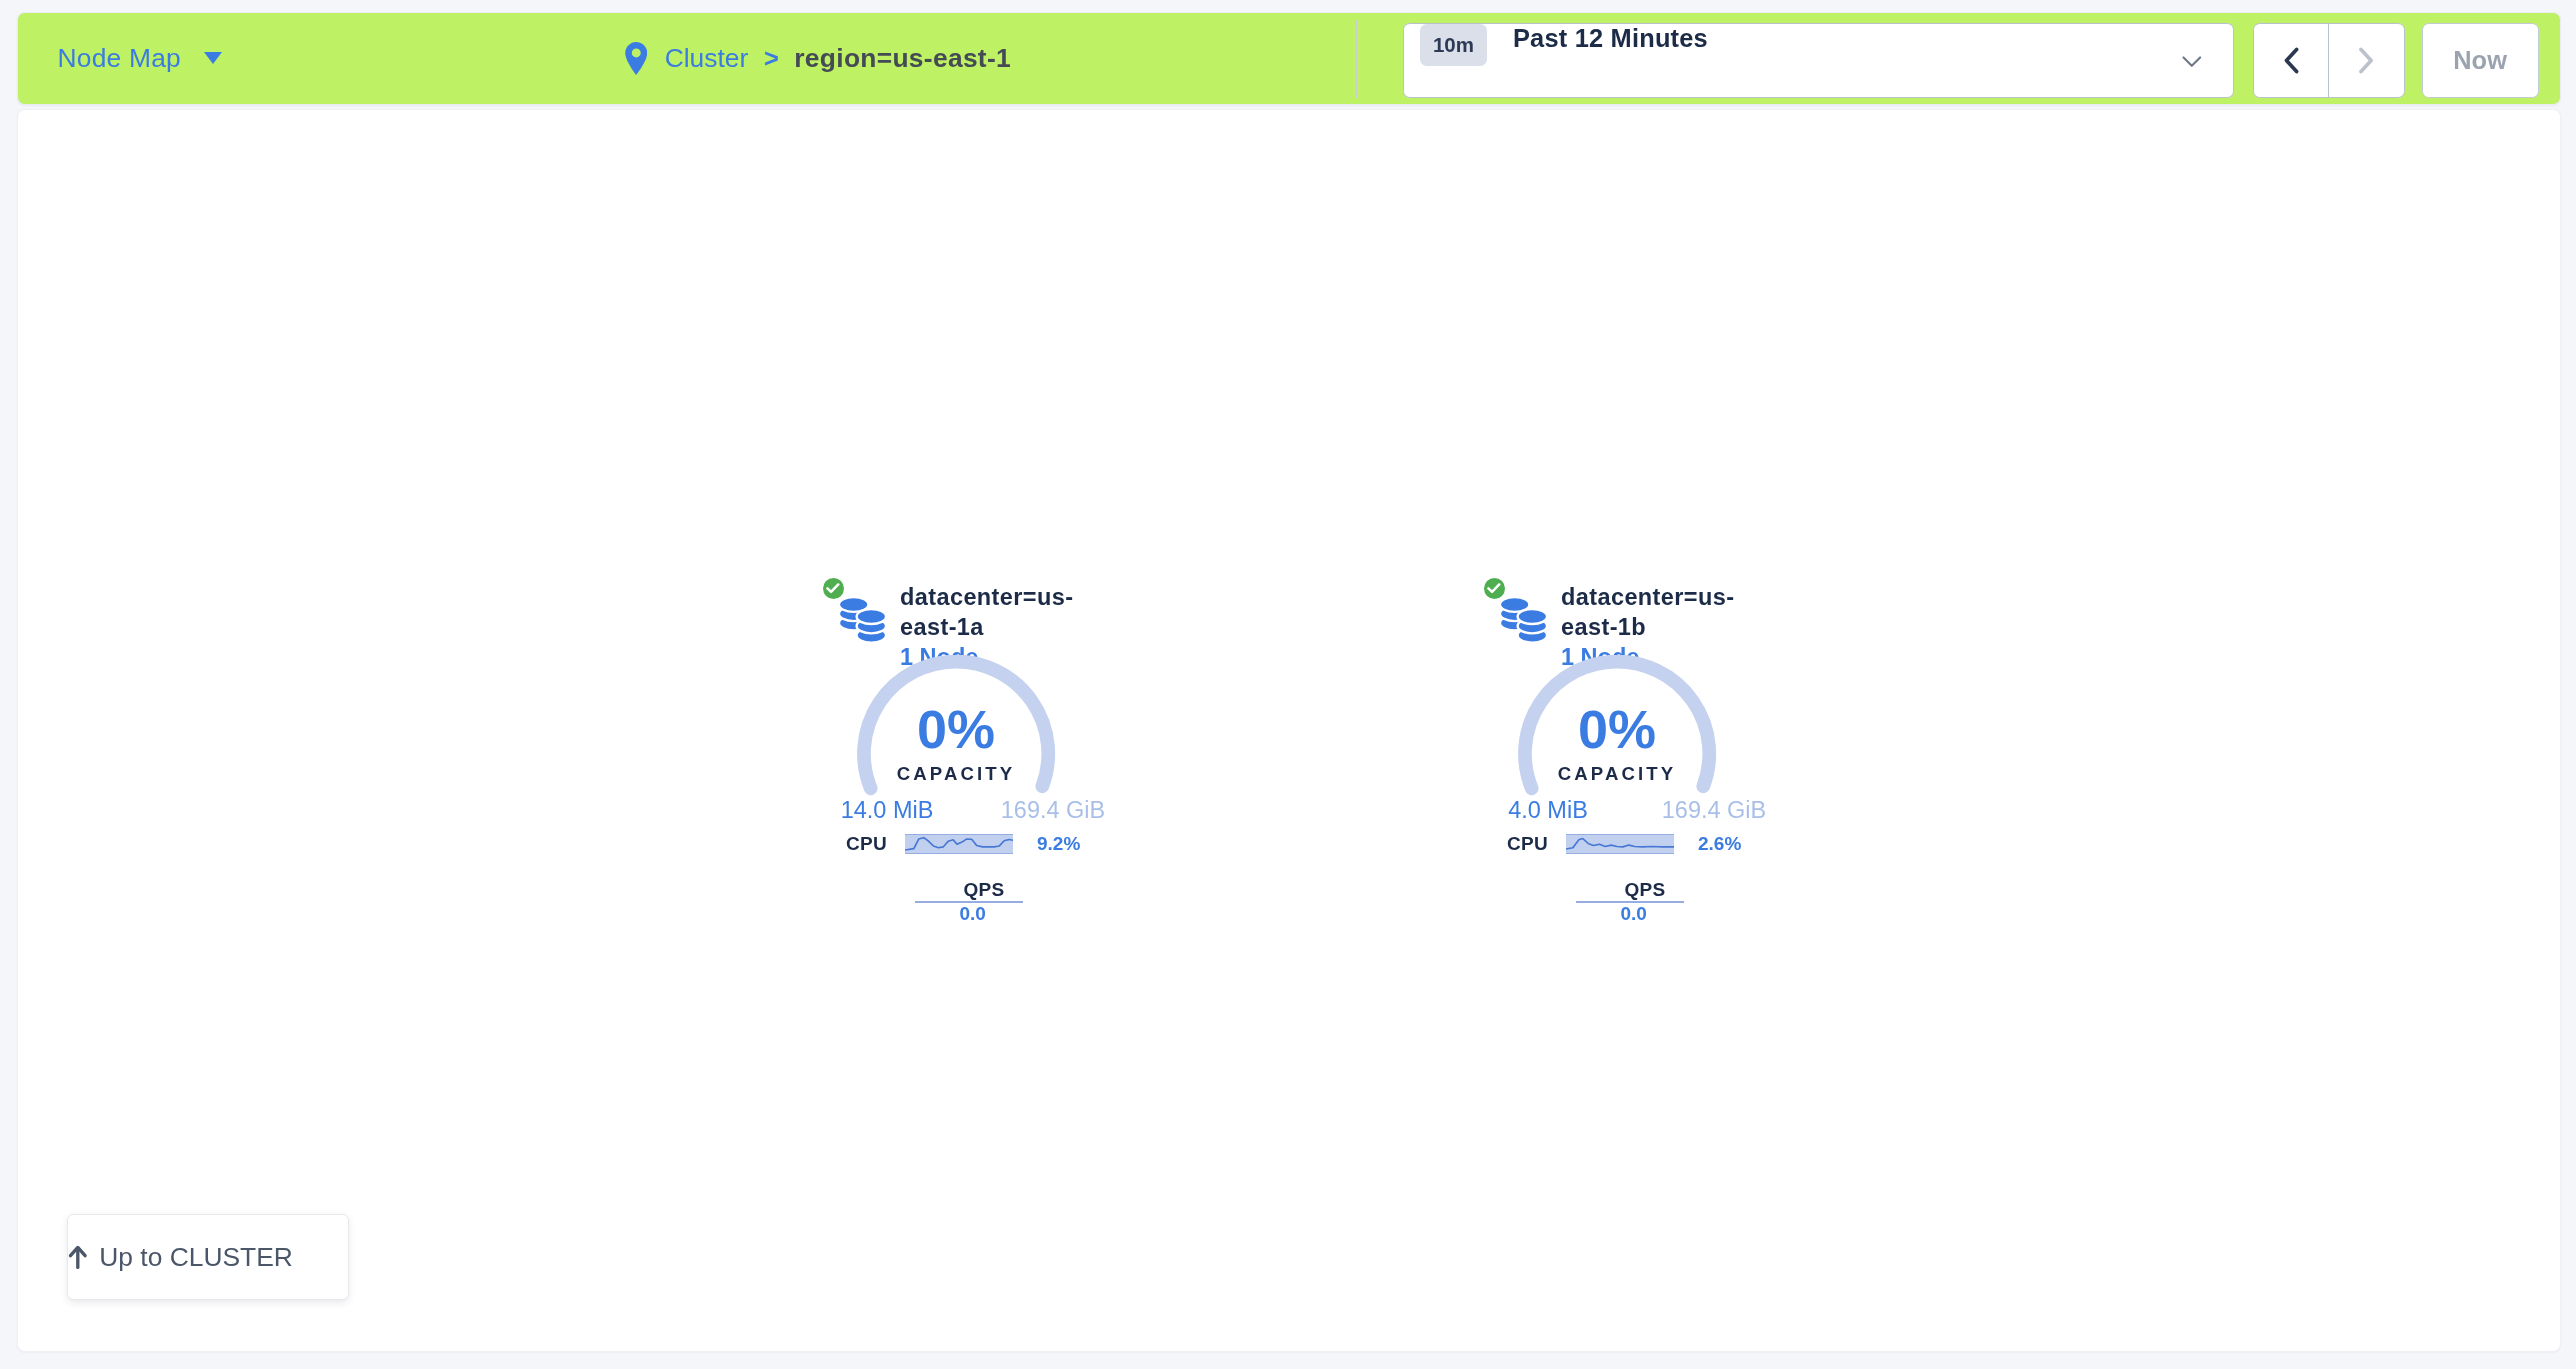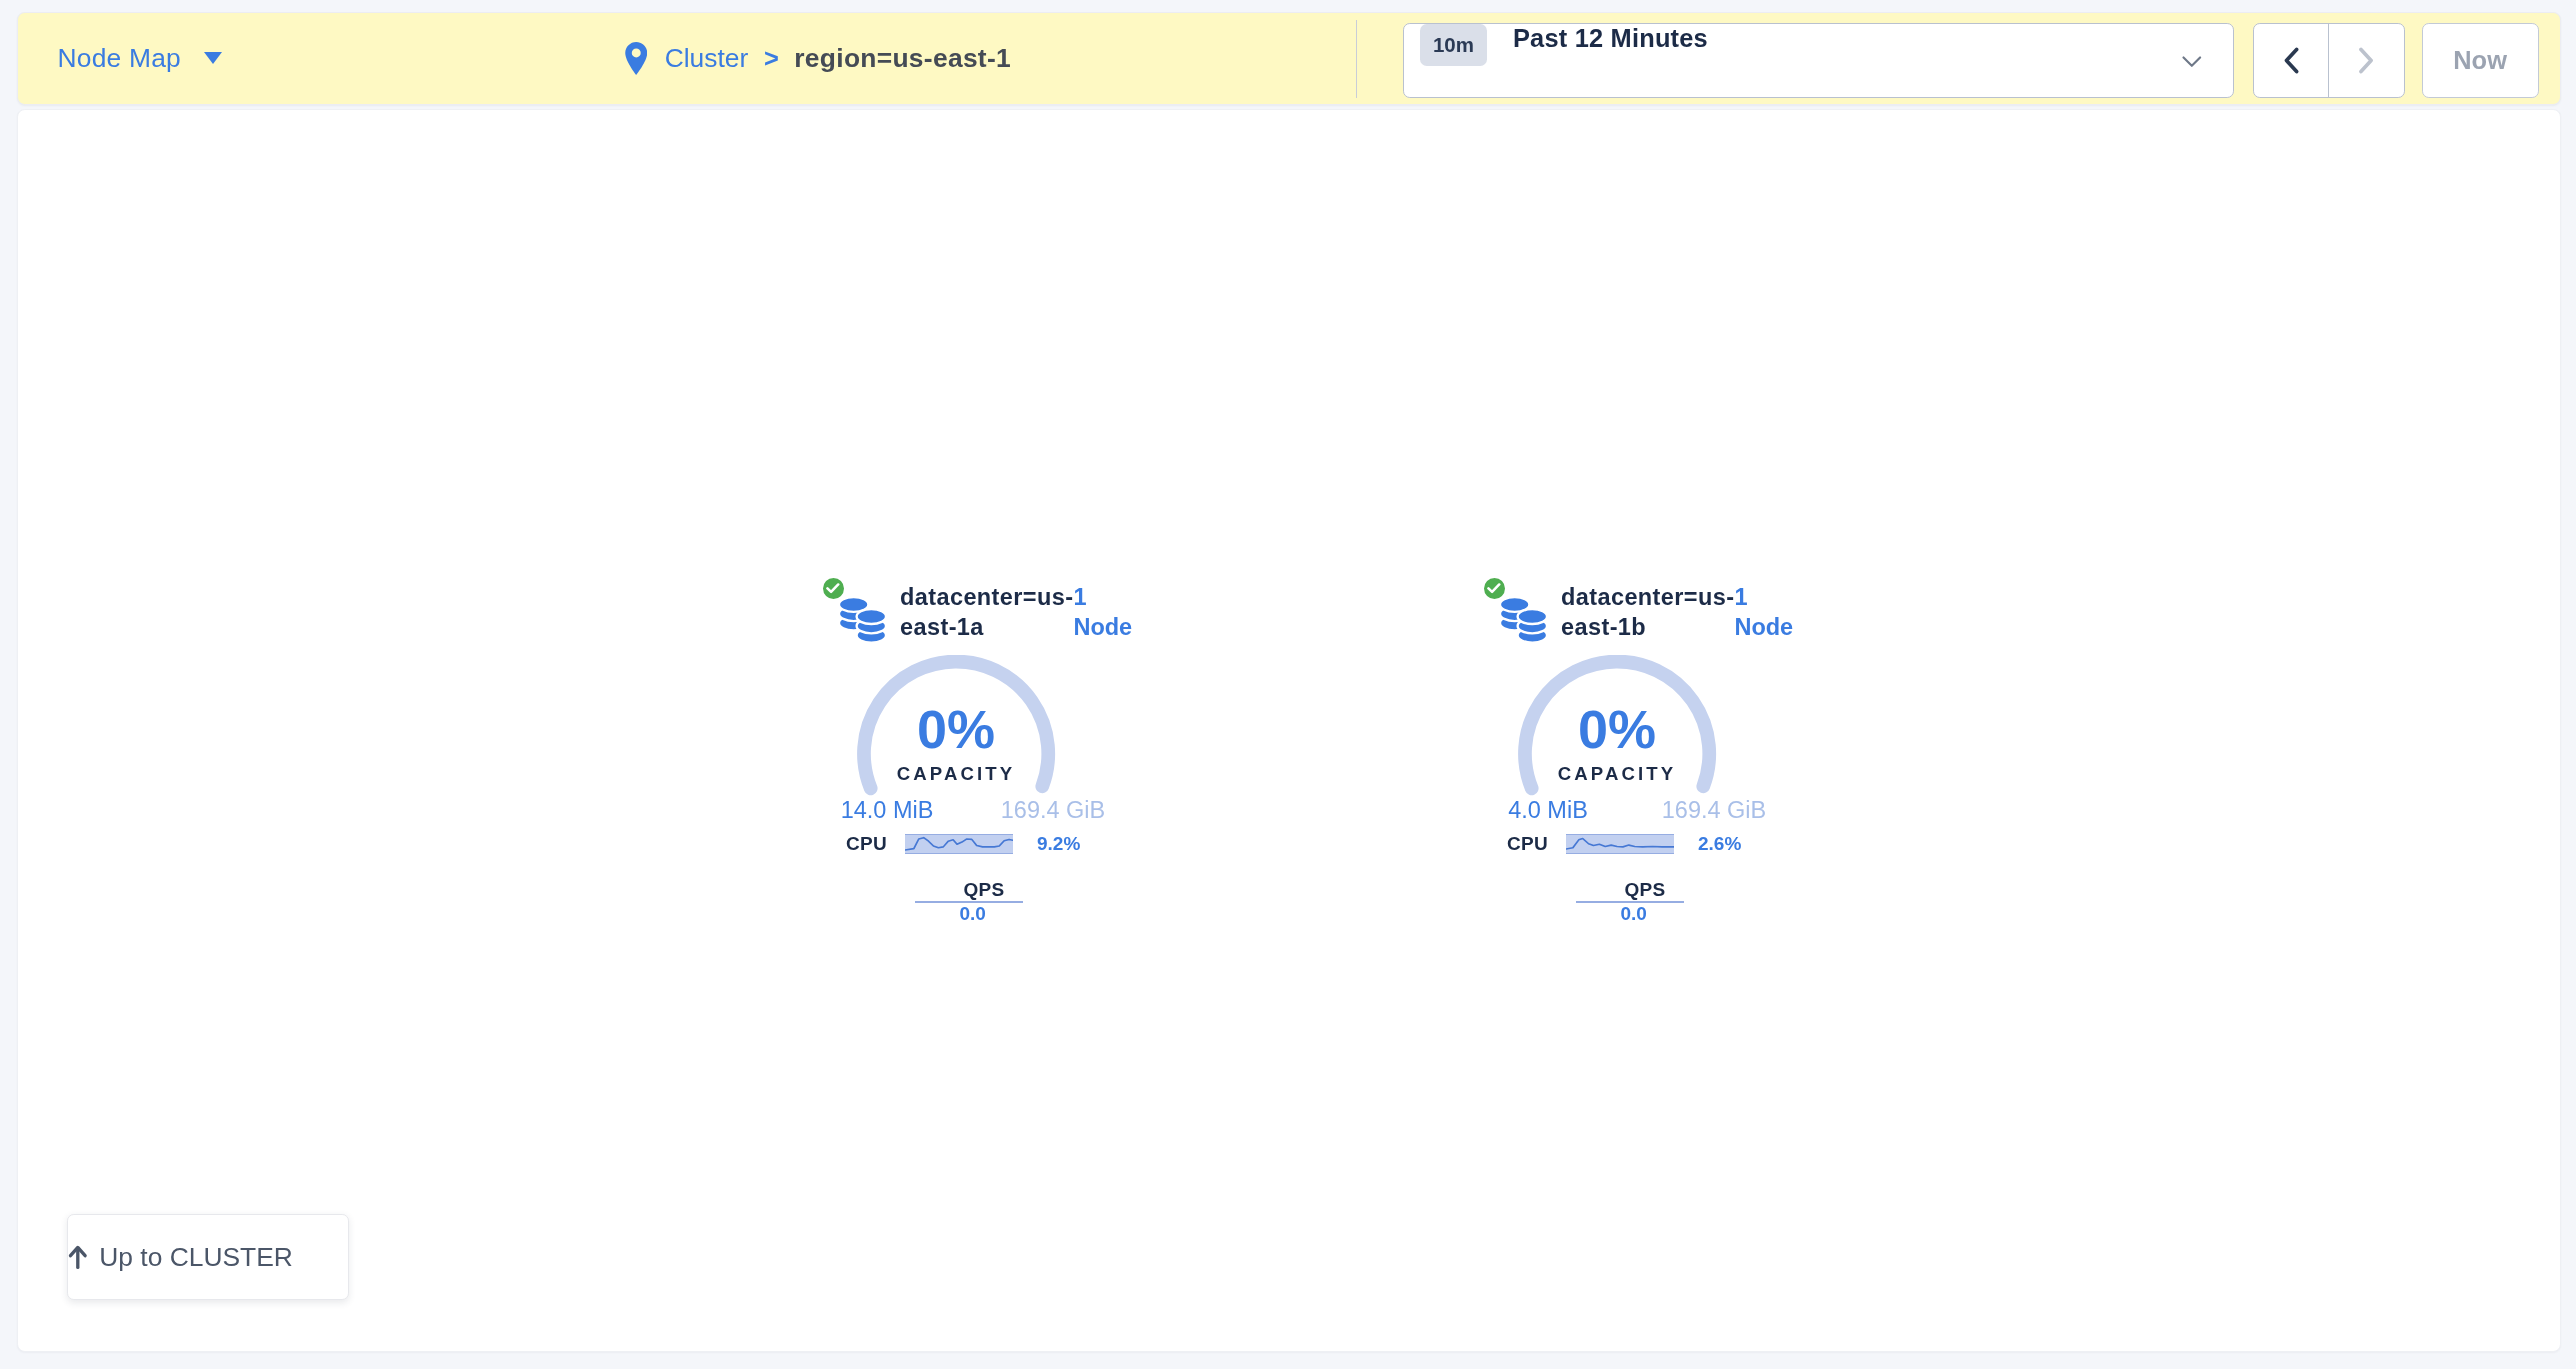--- a/index.html
+++ b/index.html
@@ -8,21 +8,21 @@
     background:#f4f6fa;
     font-family:"Liberation Sans","DejaVu Sans",sans-serif;
     position:relative;overflow:hidden;
     -webkit-font-smoothing:antialiased;
   }
   .abs{position:absolute;}
 
   
   .header-card{
     left:16.6px;top:11.7px;width:2544px;height:93px;
-    background:#fef9c3;border:1px solid #ecedf2;border-radius:7.8px;
+    background:#bef264;border:1px solid #ecedf2;border-radius:7.8px;
     box-shadow:0 1px 2px rgba(20,30,60,.05);
     box-sizing:border-box;
   }
   .view-selector{
     left:40px;top:0;height:91px;display:flex;align-items:center;gap:23.5px;
     cursor:pointer;
   }
   .view-selector .label{
     color:var(--accent,#3a7ce1);font-size:26.4px;font-weight:500;letter-spacing:0.2px;
   }
@@ -75,21 +75,21 @@
   }
 
   
   .dc-card{width:323px;height:323px;}
   .dc-check{
     left:21.5px;top:1px;width:25.4px;height:25.4px;border-radius:50%;
     background:var(--healthy,#4fae50);border:2px solid #fff;box-sizing:border-box;
     display:flex;align-items:center;justify-content:center;z-index:3;
   }
   .dc-dbicon{left:38px;top:20.5px;z-index:2;}
-  .dc-names{left:101px;top:6.8px;display:flex;}
+  .dc-names{left:101px;top:6.8px;display:flex;flex-direction:column;}
   .dc-name{font-size:23.5px;font-weight:700;color:#1c2b47;letter-spacing:0.4px;line-height:30px;}
   .dc-nodes{font-size:23.5px;font-weight:700;color:var(--accent,#3a7ce1);line-height:30px;cursor:pointer;}
   .donut{left:57px;top:80px;width:200px;height:149px;}
   .donut svg{position:absolute;left:0;top:0;}
   .donut .pct{
     position:absolute;left:0;top:43px;width:100%;text-align:center;
     font-size:54px;font-weight:700;color:var(--accent,#3a7ce1);
   }
   .donut .caption{
     position:absolute;left:0;top:108px;width:100%;text-align:center;

